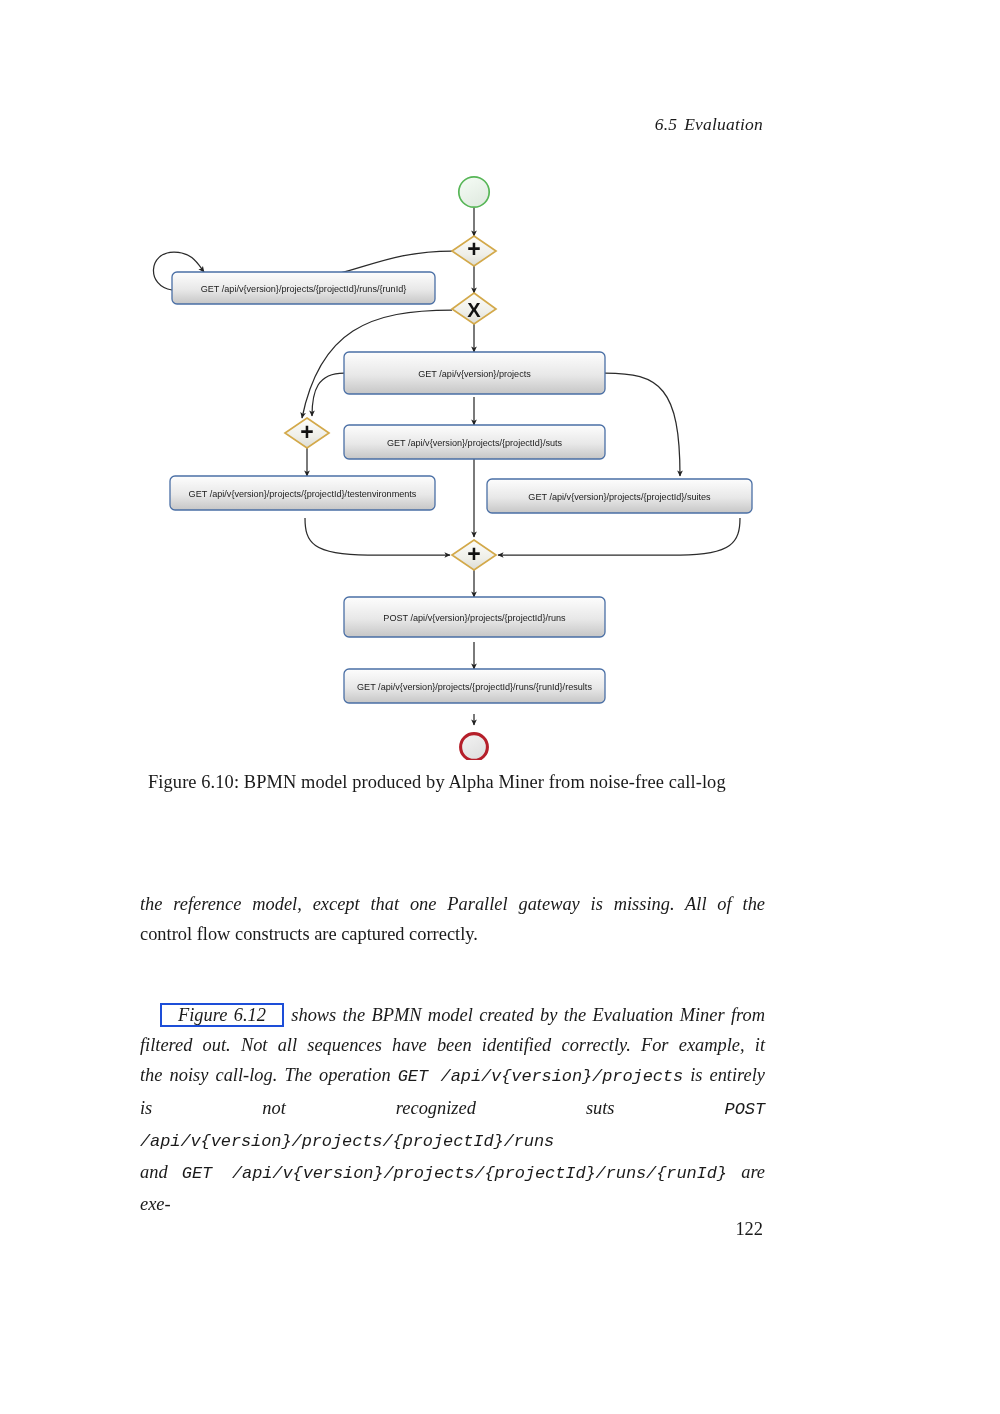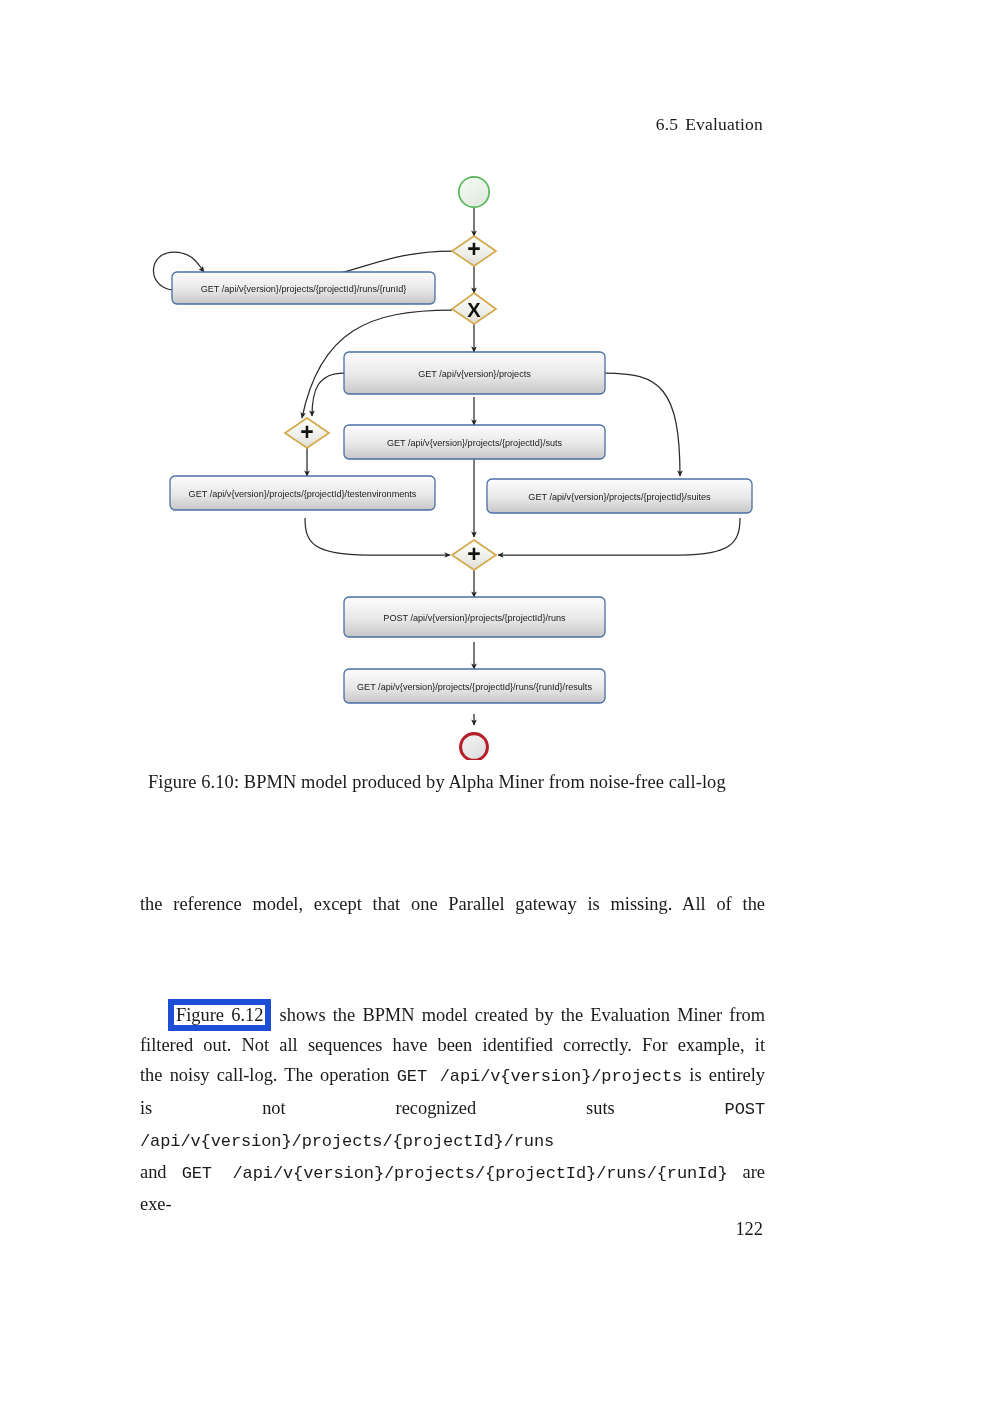--- a/index.html
+++ b/index.html
@@ -18,20 +18,21 @@
   .page {
     position: absolute;
     inset: 0;
   }
 
   
   .running-head {
     position: absolute;
     top: 114px;
     right: 237px;
+    font-style: italic;
     font-size: 17.5px;
     letter-spacing: .2px;
     white-space: nowrap;
     margin-left: 20px;
   }
   .running-head .rh-num { margin-right: 7px; }
 
   
   .figure {
     position: absolute;
@@ -69,37 +70,38 @@
   }
   #para-1 { top: 889px; }
   #para-2 { top: 1000px; }
 
   .mono {
     font-family: "Liberation Mono", "DejaVu Sans Mono", monospace;
     font-size: 17px;
     letter-spacing: -0.1px;
   }
   .linkbox {
-    border: 6px solid #1d4ed8;
-    padding: 0 2px;
-    margin: 0 1px 0 8px;
+    border: 2px solid #1d4ed8;
+    padding: 0 16px;
+    margin: 0 1px 0 0;
   }
 
   .folio {
     position: absolute;
     top: 1219px;
     right: 237px;
     font-size: 18.4px;
   }
 
   
   .jline { display: block; }
   .jline.stretch {
     text-align: justify;
     text-align-last: justify;
+    font-style: italic;
   }
 </style>
 </head>
 <body>
 
 <div class="page">
 
   <div class="running-head">
     <span class="rh-num">6.5</span><span>Evaluation</span>
   </div>
@@ -227,20 +229,21 @@
       <g>
         <circle cx="334" cy="587" r="13.4" fill="url(#endGrad)" stroke="#b51f2a" stroke-width="3.1"></circle>
       </g>
     </svg>
   </div>
 
   <div class="caption">Figure 6.10: BPMN model produced by Alpha Miner from noise-free call-log</div>
 
   <div class="bodytext" id="para-1">
     <span class="jline stretch">the reference model, except that one Parallel gateway is missing.  All of the</span>
+    <span class="jline">control flow constructs are captured correctly.</span>
   </div>
 
   <div class="bodytext" id="para-2">
     <span class="jline stretch">
       <span style="display:inline-block;width:20px"></span><span class="linkbox">Figure 6.12</span><span> shows the BPMN model created by the Evaluation Miner from</span>
     </span>
     <span class="jline stretch">filtered out. Not all sequences have been identified correctly. For example, it</span>
     <span class="jline stretch">
       <span>the noisy call-log. The operation </span><span class="mono">GET /api/v{version}/projects</span><span> is entirely</span>
     </span>

